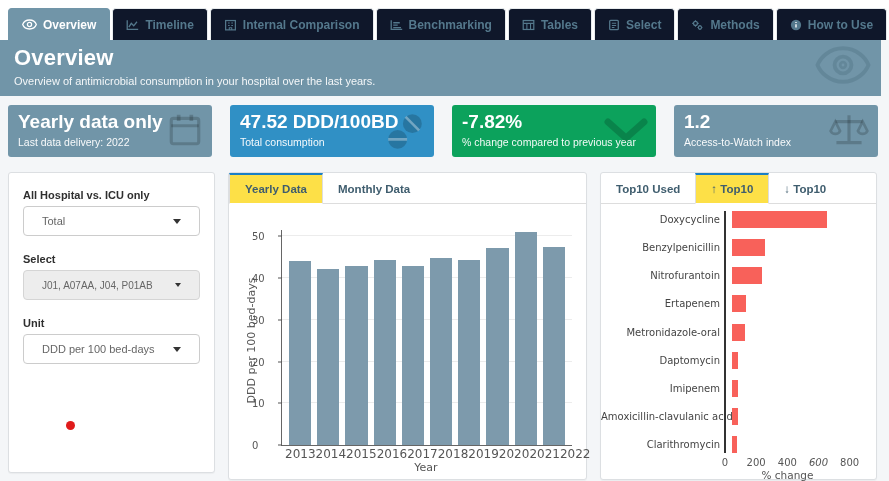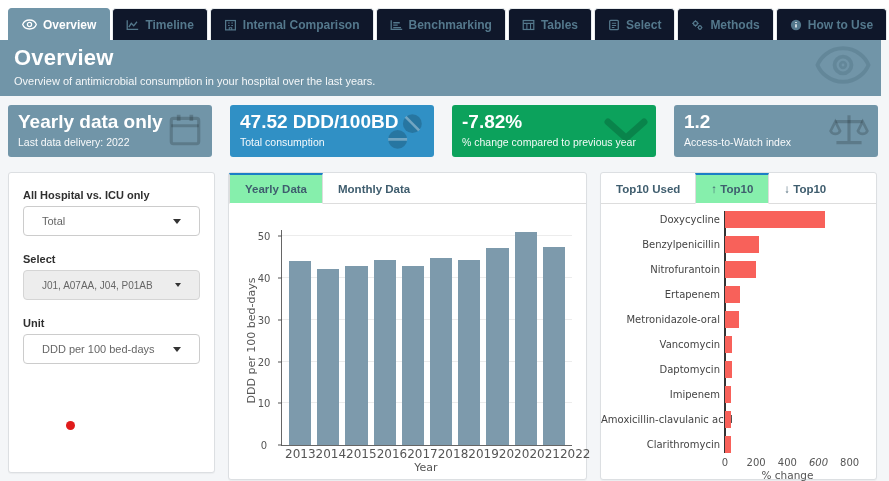--- a/index.html
+++ b/index.html
@@ -51,52 +51,52 @@
   .caret{width:0;height:0;border-left:4px solid transparent;border-right:4px solid transparent;border-top:5px solid #333;}
   .fselect.gray .caret{border-top-width:4px;border-left-width:3px;border-right-width:3px;}
   .dot{position:absolute;left:57px;top:248px;width:9px;height:9px;border-radius:50%;background:var(--red_dot);}
   
   .subtabs{display:flex;height:31px;border-bottom:1px solid #ddd;box-sizing:border-box;}
   .subtab{
     display:flex;align-items:center;padding:0 15px;font-size:11.5px;font-weight:bold;
     color:#3f5d6e;cursor:pointer;box-sizing:border-box;height:31px;
   }
   .subtab.active{
-    background:#86efac;border-top:2px solid var(--tab_active_underline);
+    background:#fde047;border-top:2px solid var(--tab_active_underline);
     border-left:1px solid #ddd;border-right:1px solid #ddd;
     margin-bottom:-1px;border-bottom:1px solid #fff;
   }
   
   .ychart-wrap{position:relative;height:270px;}
   .y-axis-title{
     position:absolute;left:-58px;top:130px;width:160px;text-align:center;
     transform:rotate(-90deg);font-size:11px;color:#555;font-family:"DejaVu Sans",sans-serif;
   }
   .y-plot{
     position:absolute;left:52px;top:26px;width:290px;height:215px;
     border-left:1px solid #666;border-bottom:1px solid #666;
   }
   .gridline{position:absolute;left:0;right:0;height:1px;background:#ececec;}
   .ytick{
-    position:absolute;left:-30px;width:24px;text-align:center;transform:translateY(50%);
+    position:absolute;left:-30px;width:24px;text-align:left;transform:translateY(50%);
     font-size:10px;color:#555;font-family:"DejaVu Sans",sans-serif;
   }
   .ytickmark{position:absolute;left:-4px;width:4px;height:1px;background:#555;transform:translateY(50%);}
   .bars{position:absolute;left:0;right:0;top:0;bottom:0;display:flex;align-items:flex-end;padding:0 4px;}
   .vbar{flex:1;margin:0 3px;}
   .x-labels{position:absolute;left:52px;top:243px;width:290px;display:flex;padding:0 4px;box-sizing:border-box;}
   .xlab{flex:1;text-align:center;font-size:12px;color:#555;font-family:"DejaVu Sans",sans-serif;}
   .x-axis-title{position:absolute;left:52px;top:257px;width:290px;text-align:center;font-size:11px;color:#555;font-family:"DejaVu Sans",sans-serif;}
   
   .hchart{position:relative;padding-top:7px;}
   .h-rows{position:relative;display:flex;flex-direction:column;justify-content:space-between;height:242px;}
   .h-axis-line{position:absolute;left:123px;top:0;bottom:0;width:2px;background:#333;}
   .h-row{display:flex;align-items:center;height:17px;}
   .h-label{
-    width:119px;padding-right:5px;font-size:10px;color:#444;text-align:right;
+    width:119px;padding-right:12px;font-size:10px;color:#444;text-align:right;
     white-space:nowrap;font-family:"DejaVu Sans",sans-serif;
   }
   .h-track{flex:1;height:17px;position:relative;}
   .h-bar{height:100%;}
   .h-xticks{position:relative;margin-left:124px;width:148px;height:12px;margin-top:4px;}
   .h-xtick{position:absolute;transform:translateX(-50%);font-size:10px;color:#555;font-family:"DejaVu Sans",sans-serif;}
   .h-xtitle{margin-left:124px;width:125px;text-align:center;font-size:10.5px;color:#555;font-family:"DejaVu Sans",sans-serif;}
 </style>
 </head>
 <body>
@@ -351,26 +351,20 @@
             <div class="h-bar" style="width: 9.68421%; background: rgb(248, 97, 90);"></div>
           </div>
         </div>
         <div class="h-row">
           <div class="h-label">Metronidazole-oral</div>
           <div class="h-track">
             <div class="h-bar" style="width: 8.94737%; background: rgb(248, 97, 90);"></div>
           </div>
         </div>
         <div class="h-row">
-          <div class="h-label">Vancomycin</div>
-          <div class="h-track">
-            <div class="h-bar" style="width: 4.73684%; background: rgb(248, 97, 90);"></div>
-          </div>
-        </div>
-        <div class="h-row">
           <div class="h-label">Daptomycin</div>
           <div class="h-track">
             <div class="h-bar" style="width: 4.42105%; background: rgb(248, 97, 90);"></div>
           </div>
         </div>
         <div class="h-row">
           <div class="h-label">Imipenem</div>
           <div class="h-track">
             <div class="h-bar" style="width: 4.21053%; background: rgb(248, 97, 90);"></div>
           </div>

